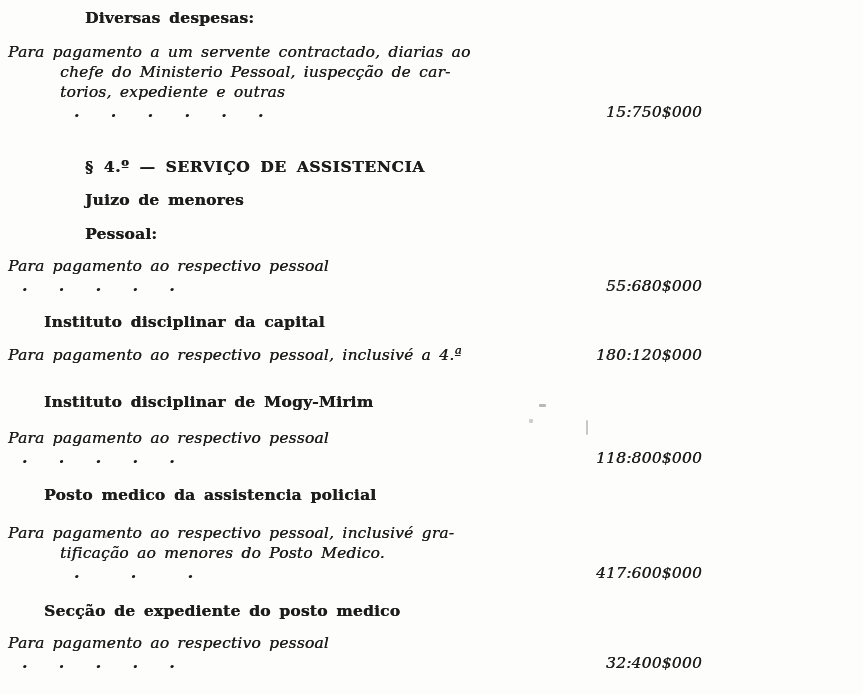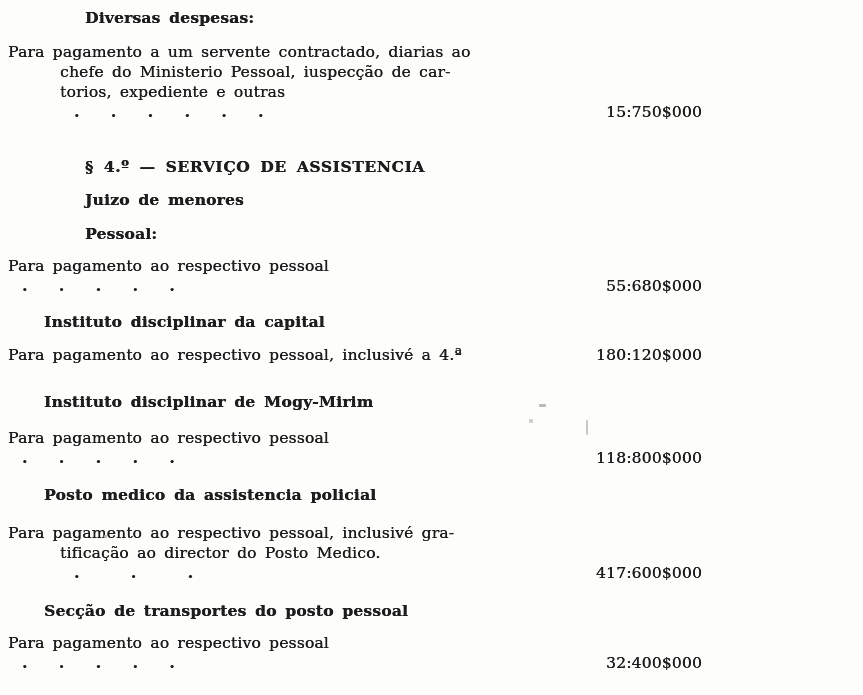--- a/index.html
+++ b/index.html
@@ -29,20 +29,21 @@
   .h-indent-a { margin-left: 77px; }
   .h-indent-b { margin-left: 36px; }
   .section-heading {
     letter-spacing: 0.6px;
     word-spacing: 4px;
   }
   .entry {
     display: grid;
     grid-template-columns: 1fr 112px 146px;
     align-items: end;
+    font-style: italic;
   }
   .entry-text {
     max-width: 478px;
     word-spacing: 3px;
     letter-spacing: 0.2px;
   }
   .line.hang { margin-left: 52px; }
   .dots {
     display: inline-block;
     margin-left: 14px;
@@ -112,27 +113,27 @@
     </div>
     <div class="amt">118:800$000</div>
     <div class="amt"></div>
   </div>
 
   <div class="heading h-indent-b" style="margin-top:17px">Posto medico da assistencia policial</div>
 
   <div class="entry" style="margin-top:18px">
     <div class="entry-text">
       <div class="line first"><span>Para pagamento ao respectivo pessoal, inclusivé gra-</span></div>
-      <div class="line hang"><span>tificação ao director do Posto Medico.</span><span class="dots wide">. . .</span></div>
+      <div class="line hang"><span>tificação ao menores do Posto Medico.</span><span class="dots wide">. . .</span></div>
     </div>
     <div class="amt">417:600$000</div>
     <div class="amt"></div>
   </div>
 
-  <div class="heading h-indent-b" style="margin-top:18px">Secção de transportes do posto pessoal</div>
+  <div class="heading h-indent-b" style="margin-top:18px">Secção de expediente do posto medico</div>
 
   <div class="entry" style="margin-top:12px">
     <div class="entry-text">
       <div class="line first"><span>Para pagamento ao respectivo pessoal</span><span class="dots">. . . . .</span></div>
     </div>
     <div class="amt">32:400$000</div>
     <div class="amt"></div>
   </div>
 
   <div class="speck speck-1"></div>

